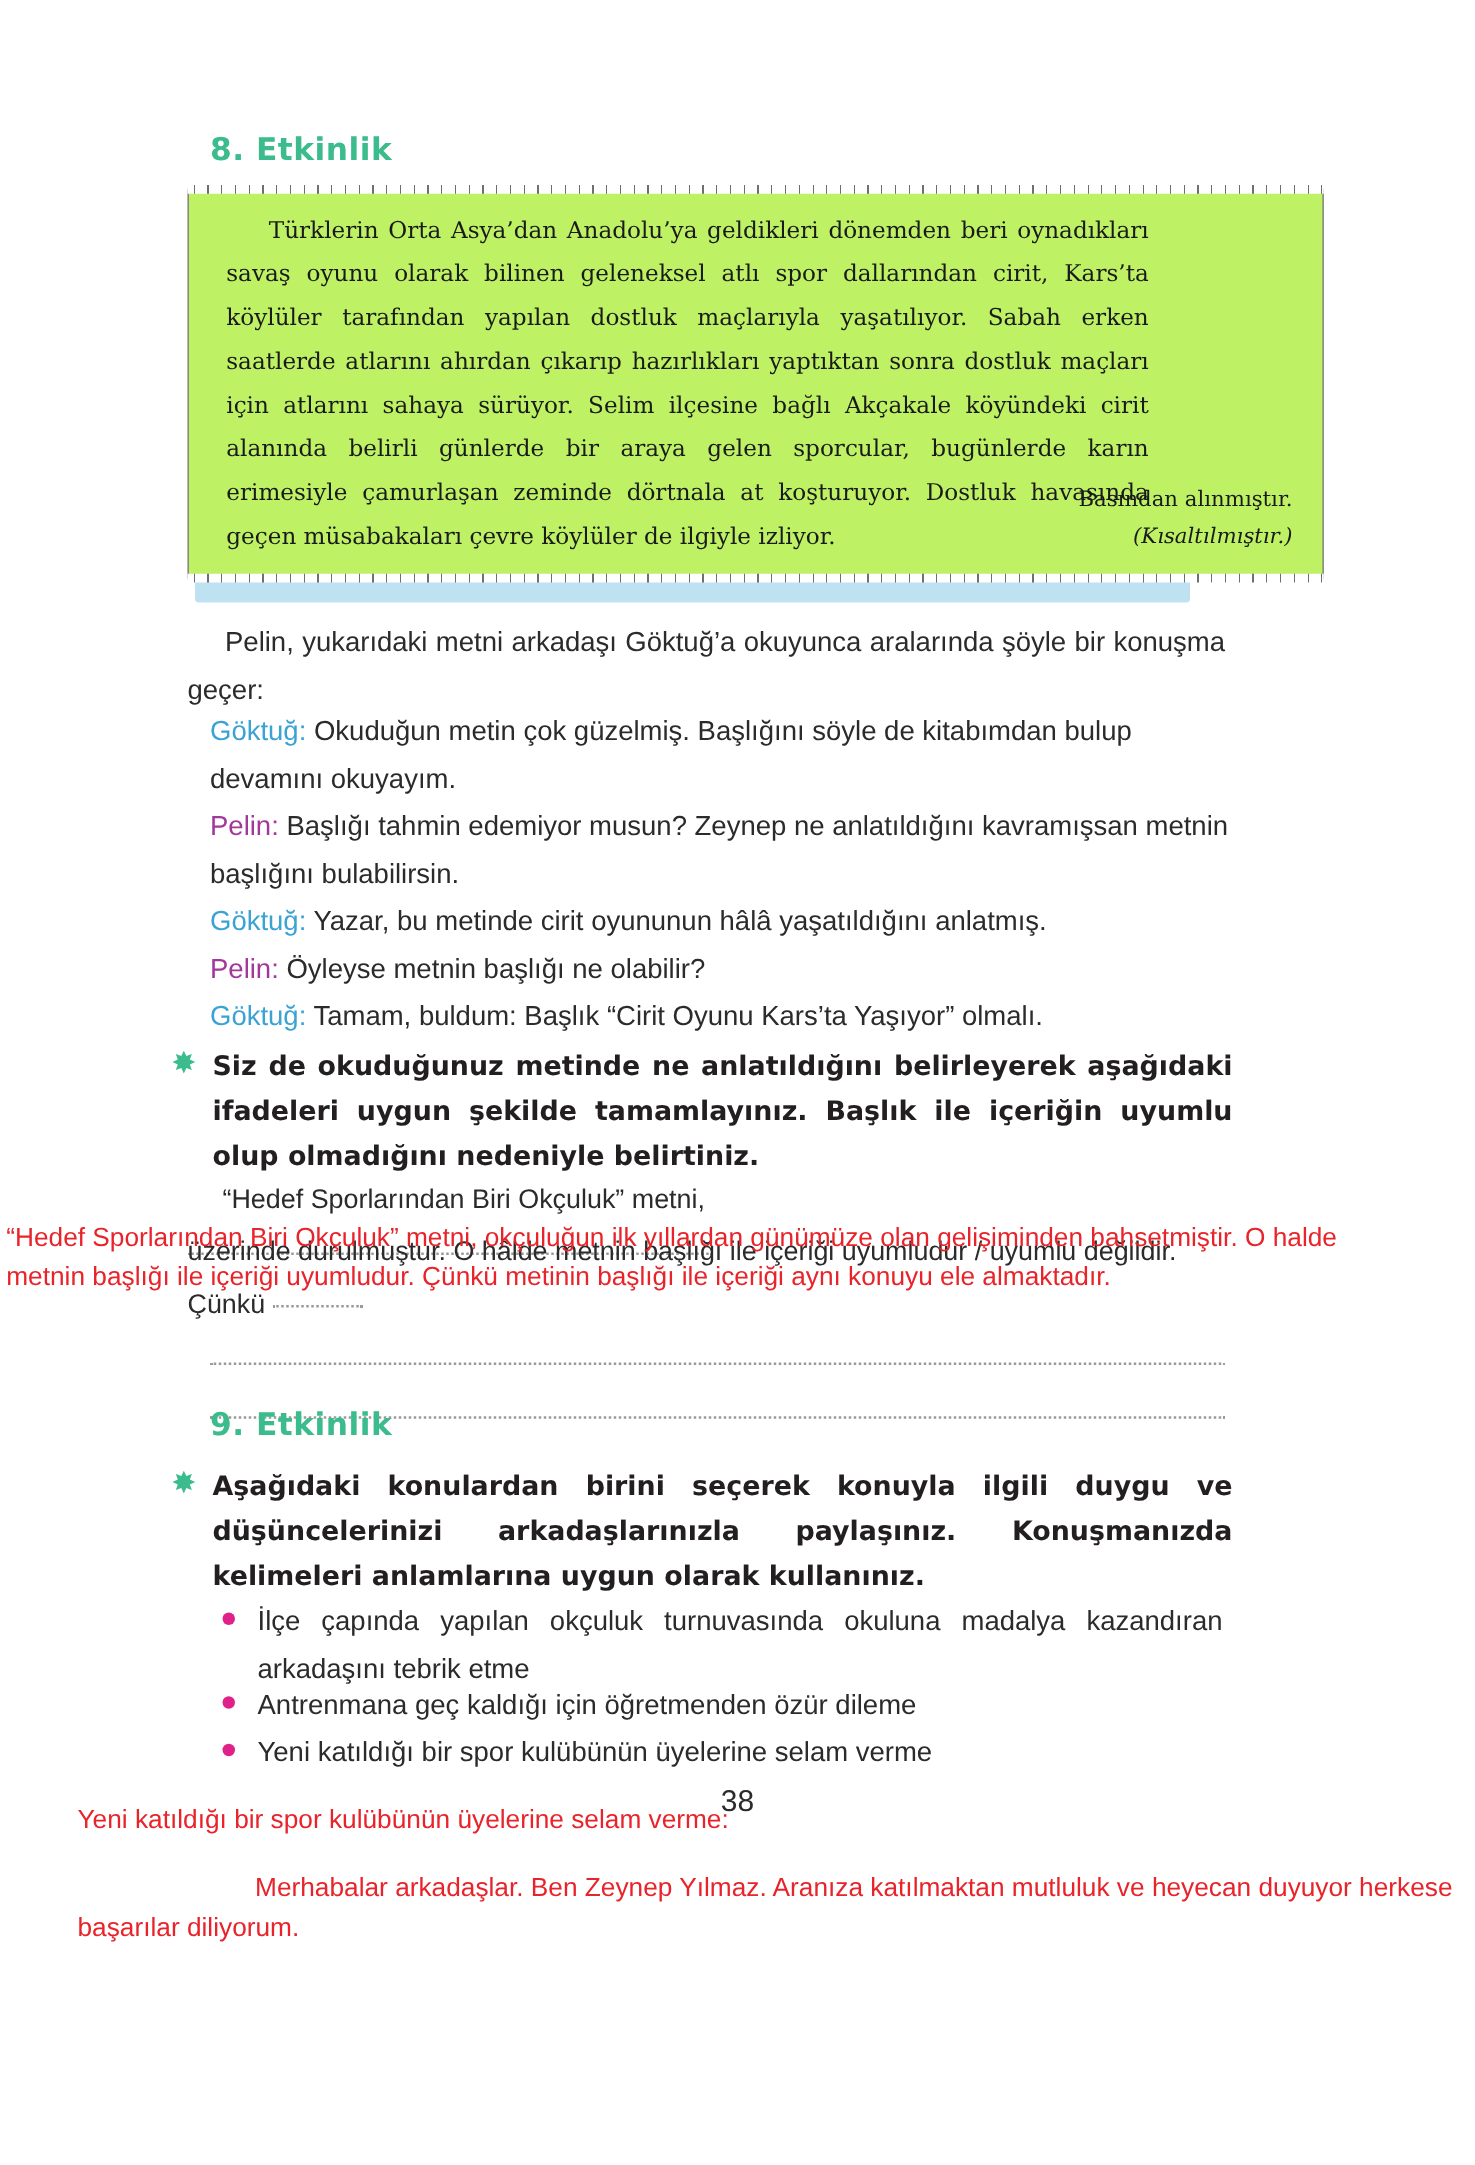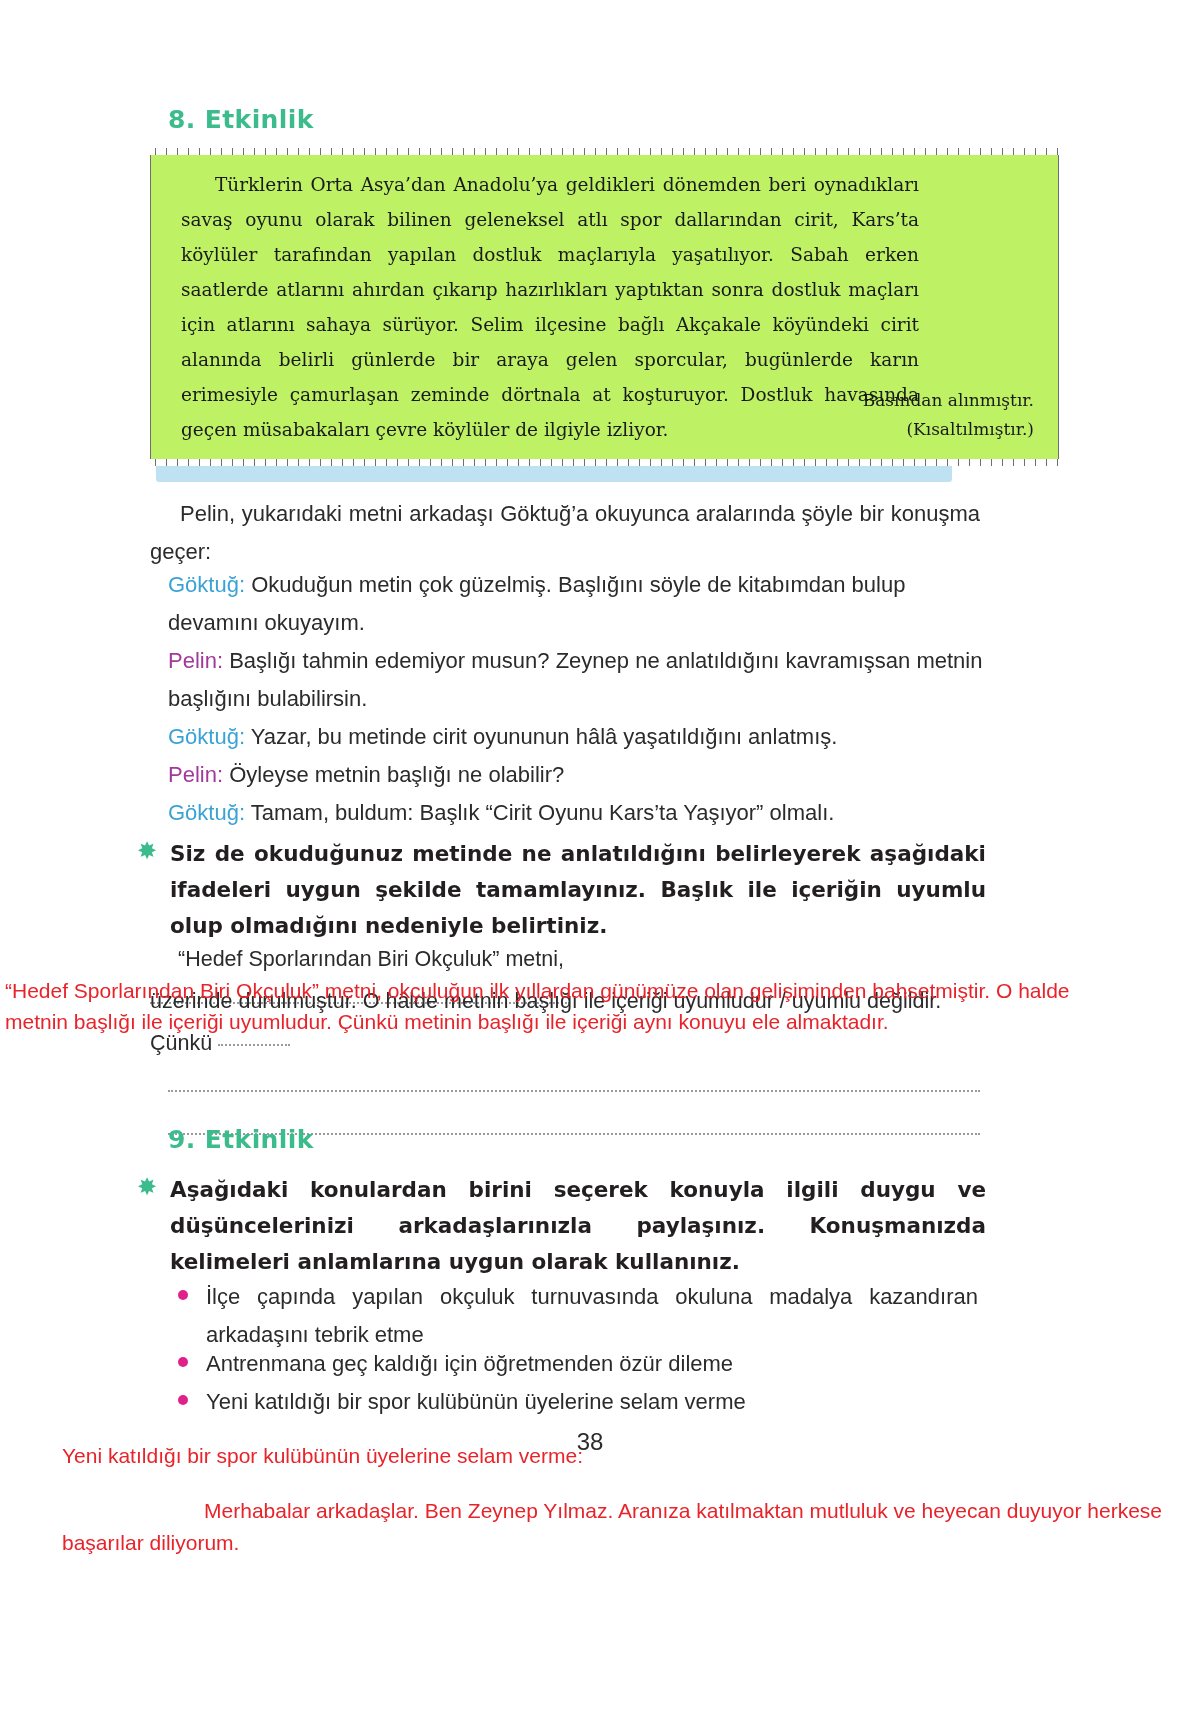--- a/index.html
+++ b/index.html
@@ -92,21 +92,21 @@
   }
   .quote-credit {
     position: absolute;
     right: 24px;
     font-family: "DejaVu Serif", serif;
     font-size: 17px;
     color: #1a1a1a;
     white-space: nowrap;
   }
   .quote-credit.c1 { top: 239px; }
-  .quote-credit.c2 { top: 268px; }
+  .quote-credit.c2 { top: 268px; font-style: italic; }
 
   
   .body-text {
     position: absolute;
     font-size: 22px;
     line-height: 38px;
     color: #2b2b2b;
     font-family: "Liberation Sans", sans-serif;
   }
   .intro-para {

